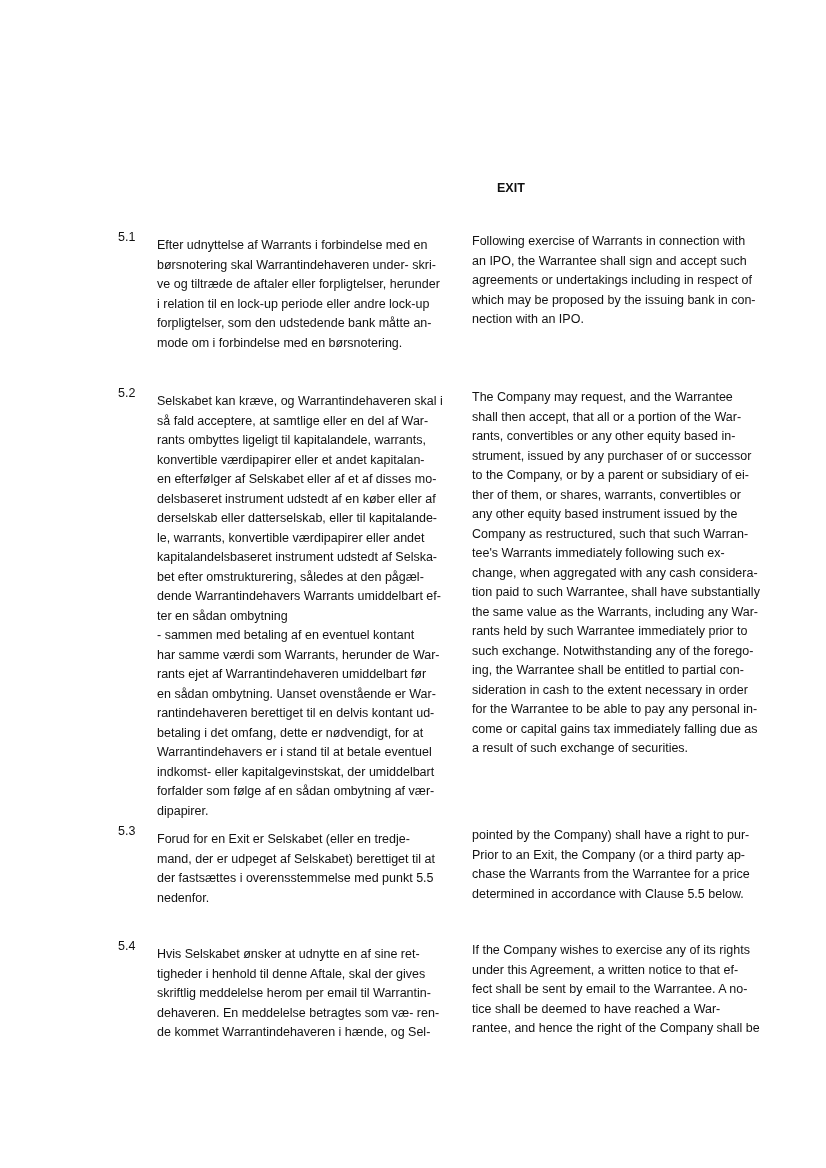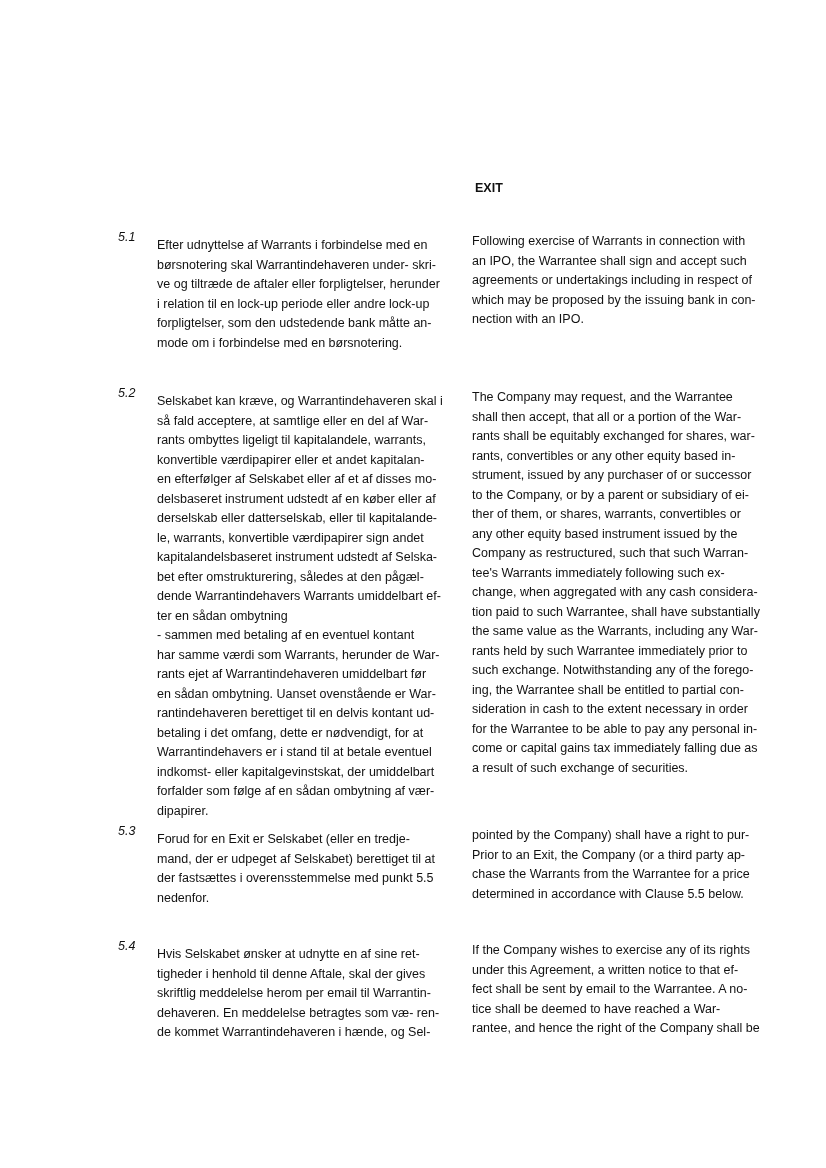--- a/index.html
+++ b/index.html
@@ -1,20 +1,20 @@
 <!DOCTYPE html>
 <html><head>
 <meta charset="utf-8">
 <style>
   html, body { margin: 0; padding: 0; background: #ffffff; }
   body { width: 826px; height: 1168px; position: relative; overflow: hidden;
          font-family: "Liberation Sans", sans-serif; color: #111; }
-  .heading { position: absolute; left: 475px; top: 181px; font-weight: bold; font-size: 12.5px; }
+  .heading { position: absolute; left: 497px; top: 181px; font-weight: bold; font-size: 12.5px; }
   .clause { position: absolute; left: 0; width: 826px; }
-  .num { position: absolute; left: 118px; top: 0; font-size: 12.5px; line-height: 19.5px; font-style: italic; }
+  .num { position: absolute; left: 118px; top: 0; font-size: 12.5px; line-height: 19.5px; }
   .da { position: absolute; left: 157px; top: 8px; width: 310px; font-size: 12.5px; line-height: 19.5px; }
   .en { position: absolute; left: 472px; top: 4px; width: 300px; font-size: 12.5px; line-height: 19.5px; }
   .ln { display: block; white-space: nowrap; }
 </style>
 </head>
 <body>
 
 <div class="heading">EXIT</div>
 
 <div class="clause" style="top:228px">
@@ -39,40 +39,39 @@
 <div class="clause" style="top:384px">
   <span class="num">5.2</span>
   <div class="da">
       <span class="ln">Selskabet kan kræve, og Warrantindehaveren skal i</span>
       <span class="ln">så fald acceptere, at samtlige eller en del af War-</span>
       <span class="ln">rants ombyttes ligeligt til kapitalandele, warrants,</span>
       <span class="ln">konvertible værdipapirer eller et andet kapitalan-</span>
       <span class="ln">en efterfølger af Selskabet eller af et af disses mo-</span>
       <span class="ln">delsbaseret instrument udstedt af en køber eller af</span>
       <span class="ln">derselskab eller datterselskab, eller til kapitalande-</span>
-      <span class="ln">le, warrants, konvertible værdipapirer sign andet</span>
+      <span class="ln">le, warrants, konvertible værdipapirer eller andet</span>
       <span class="ln">kapitalandelsbaseret instrument udstedt af Selska-</span>
       <span class="ln">bet efter omstrukturering, således at den pågæl-</span>
       <span class="ln">dende Warrantindehavers Warrants umiddelbart ef-</span>
       <span class="ln">ter en sådan ombytning</span>
       <span class="ln">- sammen med betaling af en eventuel kontant</span>
       <span class="ln">har samme værdi som Warrants, herunder de War-</span>
       <span class="ln">rants ejet af Warrantindehaveren umiddelbart før</span>
       <span class="ln">en sådan ombytning. Uanset ovenstående er War-</span>
       <span class="ln">rantindehaveren berettiget til en delvis kontant ud-</span>
       <span class="ln">betaling i det omfang, dette er nødvendigt, for at</span>
       <span class="ln">Warrantindehavers er i stand til at betale eventuel</span>
       <span class="ln">indkomst- eller kapitalgevinstskat, der umiddelbart</span>
       <span class="ln">forfalder som følge af en sådan ombytning af vær-</span>
       <span class="ln">dipapirer.</span>
     </div>
   <div class="en">
       <span class="ln">The Company may request, and the Warrantee</span>
       <span class="ln">shall then accept, that all or a portion of the War-</span>
-      <span class="ln">rants shall be equitably exchanged for shares, war-</span>
       <span class="ln">rants, convertibles or any other equity based in-</span>
       <span class="ln">strument, issued by any purchaser of or successor</span>
       <span class="ln">to the Company, or by a parent or subsidiary of ei-</span>
       <span class="ln">ther of them, or shares, warrants, convertibles or</span>
       <span class="ln">any other equity based instrument issued by the</span>
       <span class="ln">Company as restructured, such that such Warran-</span>
       <span class="ln">tee's Warrants immediately following such ex-</span>
       <span class="ln">change, when aggregated with any cash considera-</span>
       <span class="ln">tion paid to such Warrantee, shall have substantially</span>
       <span class="ln">the same value as the Warrants, including any War-</span>

